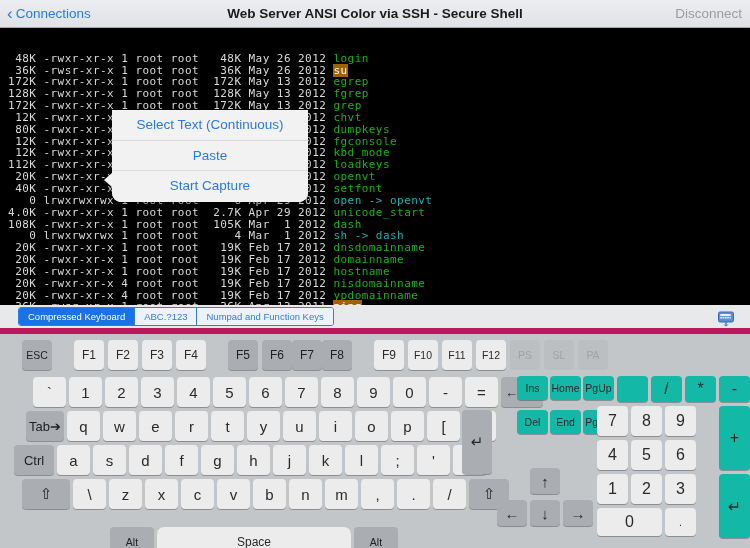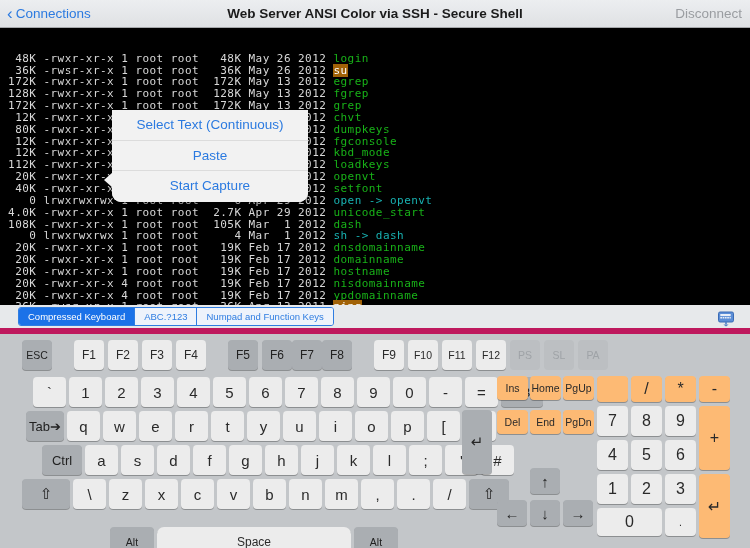--- a/index.html
+++ b/index.html
@@ -126,21 +126,21 @@
   .krow .key { height: 30px; }
 
   
   #navpad { position: absolute; left: 497px; top: 42px; }
   #numpad { position: absolute; left: 597px; top: 42px; }
   .np-key {
     position: absolute; display: flex; align-items: center; justify-content: center;
     border-radius: 4px; box-shadow: 0 1px 0 rgba(0,0,0,.28); cursor: pointer;
     font-size: 16px; color: #2a2a2a;
   }
-  .np-key.dark { background: #fdba74; }
+  .np-key.dark { background: #14b8a6; margin-left: 20px; }
   .np-key.light { background: #ececec; }
   .np-key.sm { font-size: 10.5px; }
   .arrow-key {
     position: absolute; width: 30px; height: 26px;
     display: flex; align-items: center; justify-content: center;
     background: #aaaeb2; border-radius: 4px; box-shadow: 0 1px 0 rgba(0,0,0,.28);
     font-size: 15px; color: #262626; cursor: pointer;
   }
   #enter-key {
     position: absolute; left: 462px; top: 76px; width: 30px; height: 64px;
@@ -242,21 +242,21 @@
         <div class="key light" style="width: 33px; margin-right: 3px;">r</div>
         <div class="key light" style="width: 33px; margin-right: 3px;">t</div>
         <div class="key light" style="width: 33px; margin-right: 3px;">y</div>
         <div class="key light" style="width: 33px; margin-right: 3px;">u</div>
         <div class="key light" style="width: 33px; margin-right: 3px;">i</div>
         <div class="key light" style="width: 33px; margin-right: 3px;">o</div>
         <div class="key light" style="width: 33px; margin-right: 3px;">p</div>
         <div class="key light" style="width: 33px; margin-right: 3px;">[</div>
         <div class="key light" style="width: 33px; margin-right: 3px;">]</div>
       </div>
-    <div class="krow" id="row-asdf" style="padding-left:42px;">
+    <div class="krow" id="row-asdf" style="padding-left:14px;">
         <div class="key dark xs" style="width: 40px; margin-right: 3px;">Ctrl</div>
         <div class="key light" style="width: 33px; margin-right: 3px;">a</div>
         <div class="key light" style="width: 33px; margin-right: 3px;">s</div>
         <div class="key light" style="width: 33px; margin-right: 3px;">d</div>
         <div class="key light" style="width: 33px; margin-right: 3px;">f</div>
         <div class="key light" style="width: 33px; margin-right: 3px;">g</div>
         <div class="key light" style="width: 33px; margin-right: 3px;">h</div>
         <div class="key light" style="width: 33px; margin-right: 3px;">j</div>
         <div class="key light" style="width: 33px; margin-right: 3px;">k</div>
         <div class="key light" style="width: 33px; margin-right: 3px;">l</div>

